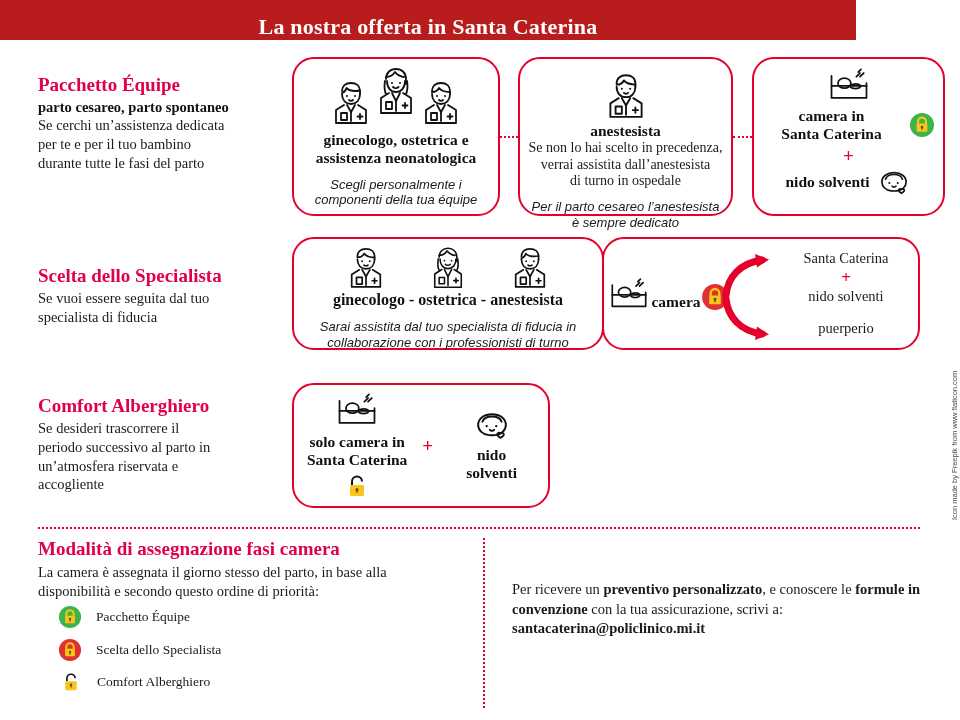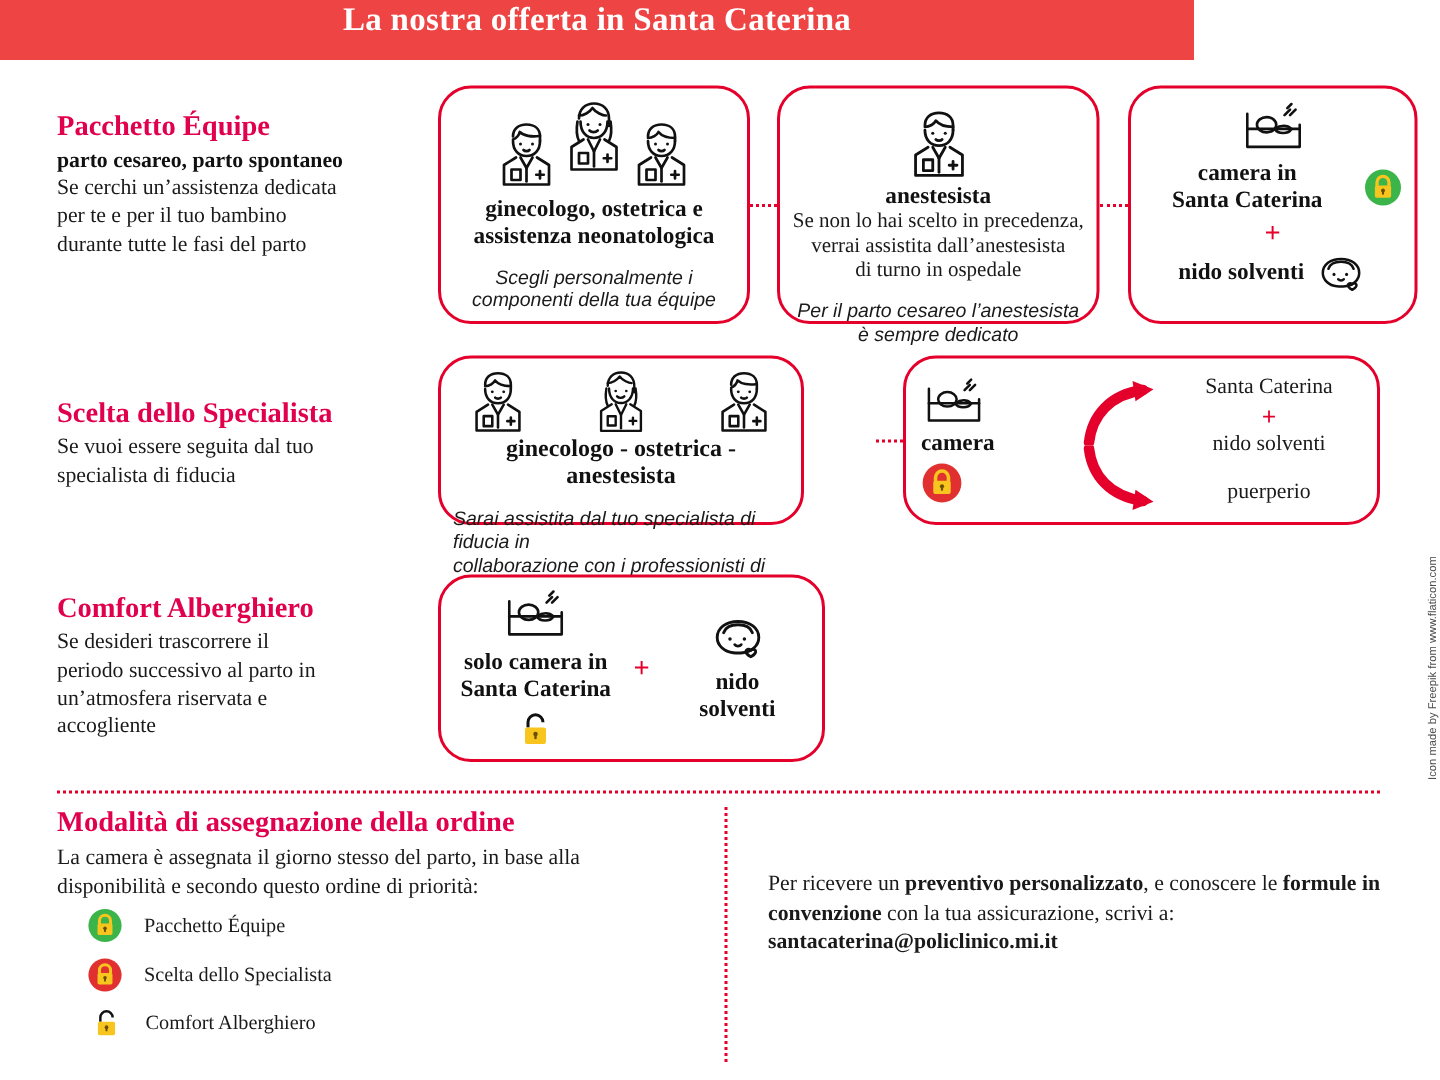--- a/index.html
+++ b/index.html
@@ -9,23 +9,23 @@
     background:#ffffff;
     font-family:"Liberation Serif", serif;
     color:#1a1a1a;
     overflow:hidden;
     position:relative;
   }
   #page{position:relative;width:960px;height:720px;}
 
   
   .header{
-    position:absolute;left:0;top:0;width:796px;height:40px;
-    background:#ef4444;
-    display:flex;align-items:flex-start;justify-content:center;
+    position:absolute;left:0;top:0;width:856px;height:40px;
+    background:#b91c1c;
+    display:flex;align-items:flex-end;justify-content:center;
   }
   .header .title{
     color:#ffffff;
     font-family:"Liberation Serif", serif;
     font-weight:bold;
     font-size:22px;
     letter-spacing:.2px;
   }
 
   
@@ -285,21 +285,21 @@
               <circle cx="22" cy="16" r="1.1" fill="#111" stroke="none"></circle>
               <path d="M16 19.5c1 1.2 3 1.2 4 0"></path>
               <path d="M26 23c1.8-1.5 4 .2 2.6 2-.7.9-1.8 1.6-2.6 2-0.8-.4-1.9-1.1-2.6-2-1.4-1.8.8-3.5 2.6-2z"></path>
             </g>
           </svg>
         </span>
       </div>
     </div>
   </div>
 
-  <div class="card" style="left:292px;top:237px;width:244px;height:113px;">
+  <div class="card" style="left:292px;top:237px;width:312px;height:113px;">
     <div class="card-inner" style="padding-top:4px;">
       <div style="display:flex;align-items:flex-end;justify-content:center;gap:42px;height:50px;">
         <span>
           <svg width="40" height="46" viewBox="0 0 42 48">
             <g fill="none" stroke="#111" stroke-width="1.8" stroke-linecap="round" stroke-linejoin="round">
               <path d="M12 14c0-5 3.5-8 9-8s9 3 9 8v3"></path>
               <path d="M12 17c0 6 3.5 10 9 10s9-4 9-10"></path>
               <path d="M12 15c3 0 6-2 7-4 2 2.5 6 4 11 4"></path>
               <circle cx="17" cy="19" r="1" fill="#111" stroke="none"></circle>
               <circle cx="25" cy="19" r="1" fill="#111" stroke="none"></circle>
@@ -350,21 +350,21 @@
       </div>
       <div class="c-head" style="margin-top:2px;font-size:16px;">ginecologo - ostetrica - anestesista</div>
       <div class="c-note" style="margin-top:10px;">Sarai assistita dal tuo specialista di fiducia in</div>
       <div class="c-note">collaborazione con i professionisti di turno</div>
     </div>
   </div>
 
   <div class="card" style="left:602px;top:237px;width:318px;height:113px;">
     <div class="card-inner" style="flex-direction:row;align-items:center;justify-content:flex-start;padding:6px 10px;">
 
-      <div style="width:108px;display:flex;flex-direction:column;align-items:flex-start;justify-content:center;">
+      <div style="width:108px;display:flex;flex-direction:row;align-items:flex-end;justify-content:center;">
         <span>
           <svg width="44" height="34" viewBox="0 0 50 38">
             <g fill="none" stroke="#111" stroke-width="1.9" stroke-linecap="round" stroke-linejoin="round">
               <path d="M6 9v24M44 17v16M6 33h38"></path>
               <path d="M6 20h38"></path>
               <ellipse cx="20" cy="17" rx="7" ry="5.5"></ellipse>
               <path d="M26 20c4-3 9-3 12 0-1 2-3 3-6 3s-5-1-6-3z"></path>
               <path d="M33 10l4-4M37 10l4-4M35 5l3-3"></path>
             </g>
           </svg>
@@ -446,21 +446,21 @@
         </span>
         <div class="c-head" style="margin-top:5px;">nido</div>
         <div class="c-head">solventi</div>
       </div>
     </div>
   </div>
 
   <div class="divider-h" style="left:38px;top:527px;width:882px;"></div>
   <div class="divider-v" style="left:483px;top:538px;height:170px;"></div>
 
-  <div class="bottom-title" style="left:38px;top:538px;">Modalità di assegnazione della ordine</div>
+  <div class="bottom-title" style="left:38px;top:538px;">Modalità di assegnazione fasi camera</div>
   <div class="bottom-sub" style="left:38px;top:563px;">
     <div>La camera è assegnata il giorno stesso del parto, in base alla</div>
     <div>disponibilità e secondo questo ordine di priorità:</div>
   </div>
 
   <div class="legend-row" style="left:58px;top:605px;">
     <span>
       <svg width="24" height="24" viewBox="0 0 26 26">
         <circle cx="13" cy="13" r="12" fill="#3bb54a"></circle>
         <path d="M9 12V9.6a4 4 0 0 1 8 0V12" fill="none" stroke="#f7c51e" stroke-width="2.2"></path>

